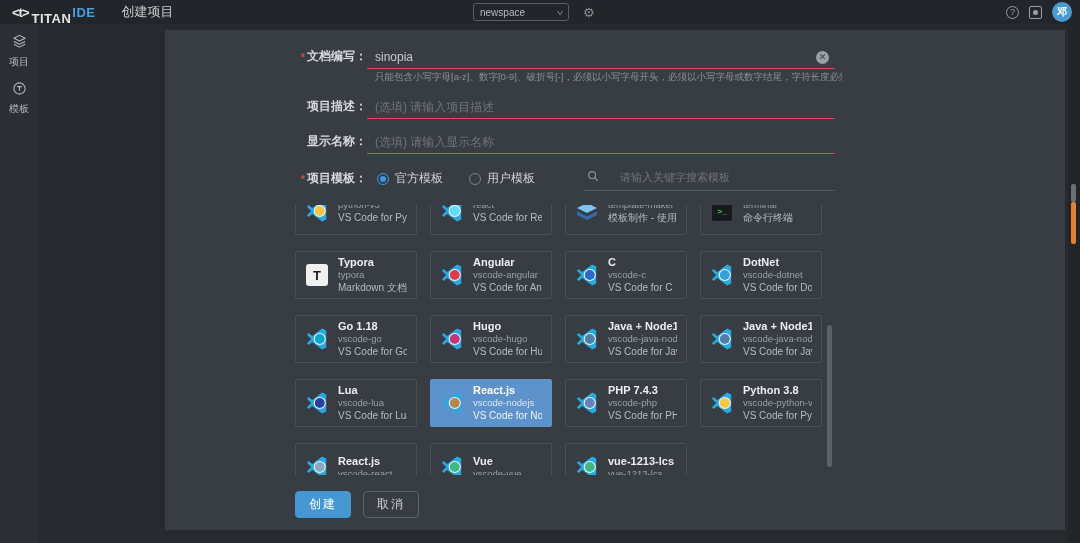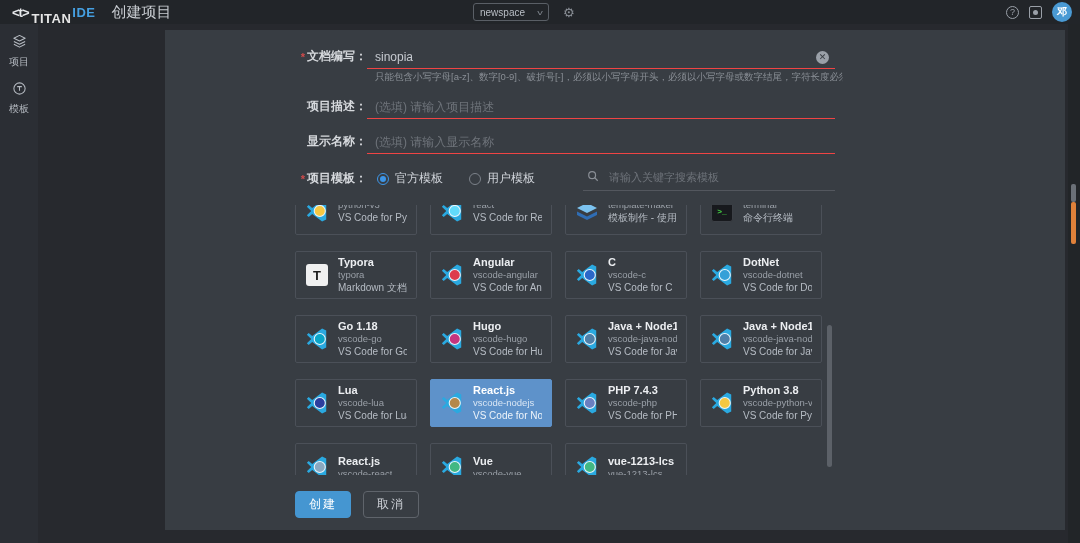--- a/index.html
+++ b/index.html
@@ -6,23 +6,23 @@
   html,body { width:1080px; height:543px; overflow:hidden; background:#27292e;
     font-family:"Liberation Sans","DejaVu Sans",sans-serif; }
 
   
   .topbar { position:relative; height:24px; background:#222529; display:flex; align-items:center;
     padding:0 8px; z-index:5; }
   .logo { display:flex; align-items:center; gap:1px; margin-left:4px; }
   .logo-mark { color:#e8eaed; font-weight:bold; font-size:13px; letter-spacing:-1px; }
   .brand-main { color:#e5e5e5; font-weight:bold; font-size:13px; letter-spacing:0.5px; margin-left:2px;margin-top:12px; }
   .brand-accent { color:#459fe0; font-weight:bold; font-size:13px; letter-spacing:0.5px; }
-  .page-title { color:#c9cdd2; font-size:15px; margin-left:16px; }
+  .page-title { color:#c9cdd2; font-size:13px; margin-left:26px; }
   .ws-group { position:absolute; left:473px; top:3px; display:flex; align-items:center; gap:14px; }
-  .ws-select { width:76px; height:18px; border:1px solid #5a5f66; border-radius:3px; display:flex;
+  .ws-select { width:96px; height:18px; border:1px solid #5a5f66; border-radius:3px; display:flex;
     align-items:center; justify-content:space-between; padding:0 6px; cursor:pointer; }
   .ws-value { color:#b9bec5; font-size:10px; }
   .ws-chevron { color:#7c828a; font-size:8px; transform:scaleX(1.4); }
   .gear { color:#8a8f96; font-size:13px; line-height:1; cursor:pointer; }
   .top-right { position:absolute; right:8px; top:0; height:24px; display:flex; align-items:center; gap:10px; }
   .help-ic { width:13px; height:13px; border:1px solid #9aa0a8; border-radius:50%; color:#9aa0a8;
     font-size:9px; display:flex; align-items:center; justify-content:center; cursor:pointer; }
   .box-ic { width:13px; height:13px; border:1px solid #9aa0a8; border-radius:2px; display:flex;
     align-items:center; justify-content:center; cursor:pointer; }
   .box-ic::after { content:''; width:5px; height:5px; border-radius:50%; background:#9aa0a8; }
@@ -56,21 +56,21 @@
     overflow:hidden; }
   .row-name { margin-bottom:0; }
   .name-block { margin-bottom:14px; }
 
   .radio-group { flex:1; display:flex; align-items:center; gap:26px; padding-bottom:4px; margin-left:10px; }
   .radio-opt { display:flex; align-items:center; gap:6px; cursor:pointer; }
   .radio { width:12px; height:12px; border-radius:50%; border:1px solid #7c828a; position:relative; flex:none; }
   .radio.on { border-color:#3d96e8; }
   .radio.on::after { content:''; position:absolute; inset:2px; border-radius:50%; background:#3d96e8; }
   .radio-label { color:#cfd3d9; font-size:12px; }
-  .search-box { width:252px; border-bottom:1px solid #53575e; display:flex; gap:10px;
+  .search-box { width:252px; border-bottom:1px solid #53575e; display:flex; gap:21px;
     padding:0 4px 4px 4px; }
   .search-box input { flex:1; background:transparent; border:none; outline:none; color:#c6cad0;
     font-size:11px; font-family:inherit; }
   .search-box input::placeholder { color:#6e737a; }
 
   
   .grid-viewport { position:relative; width:540px; height:270px; overflow:hidden; margin-top:6px; }
   .grid { display:grid; grid-template-columns:repeat(4,122px); column-gap:13px; row-gap:16px;
     margin-top:-18px; }
   .card { height:48px; border:1px solid #4b5058; border-radius:2px; background:#383d43; display:flex;

